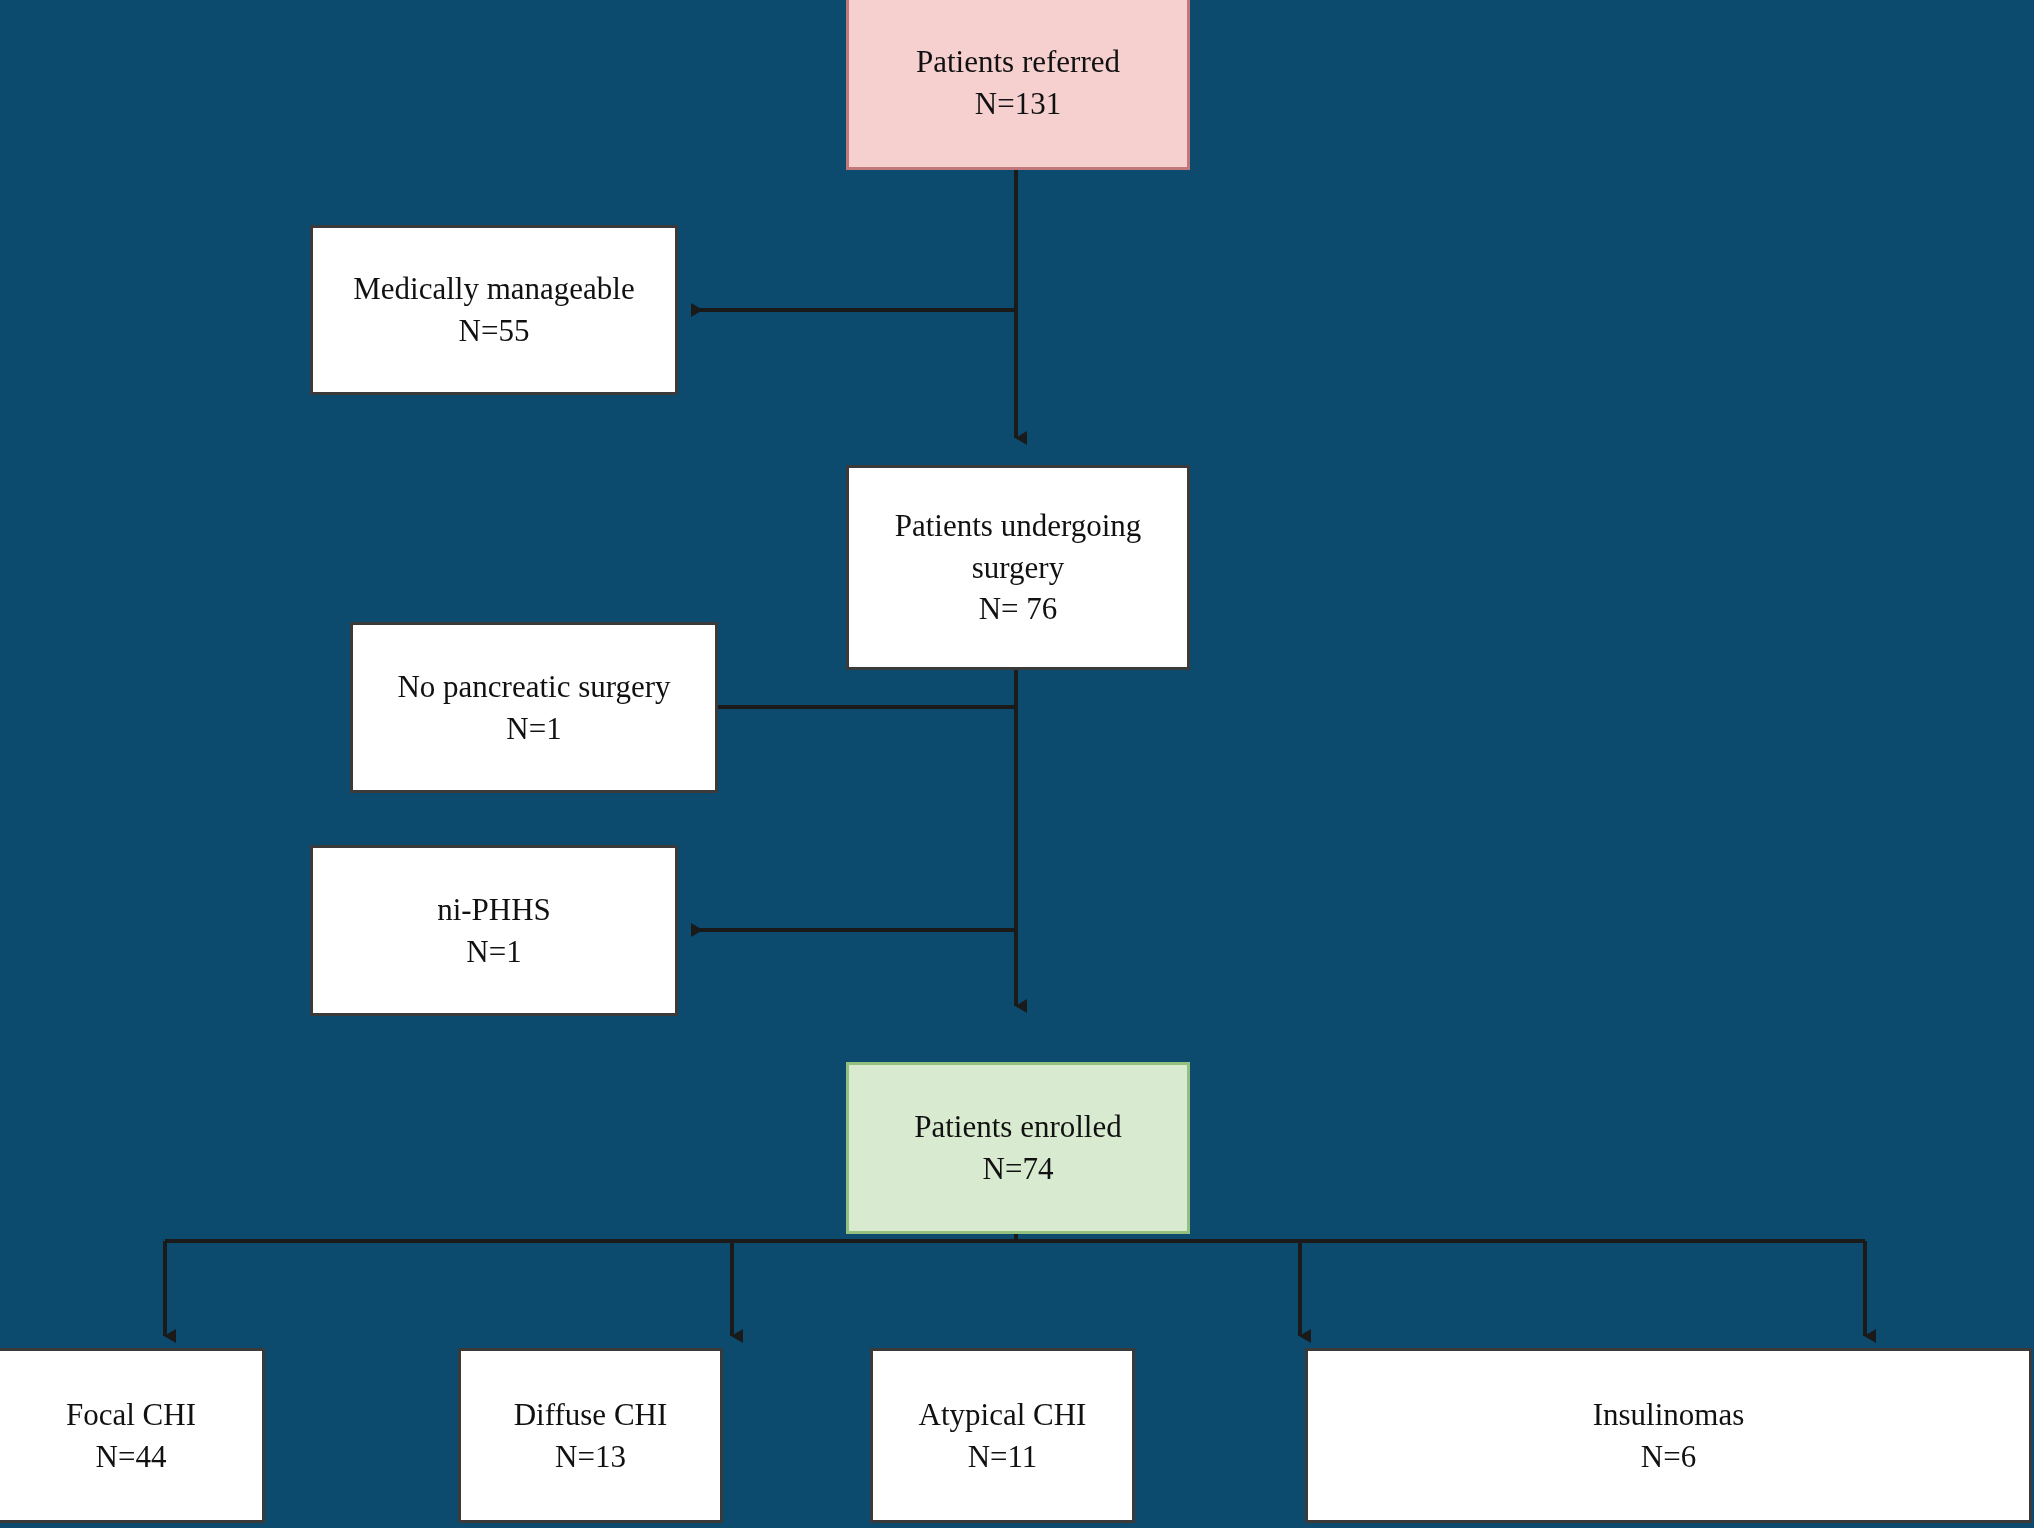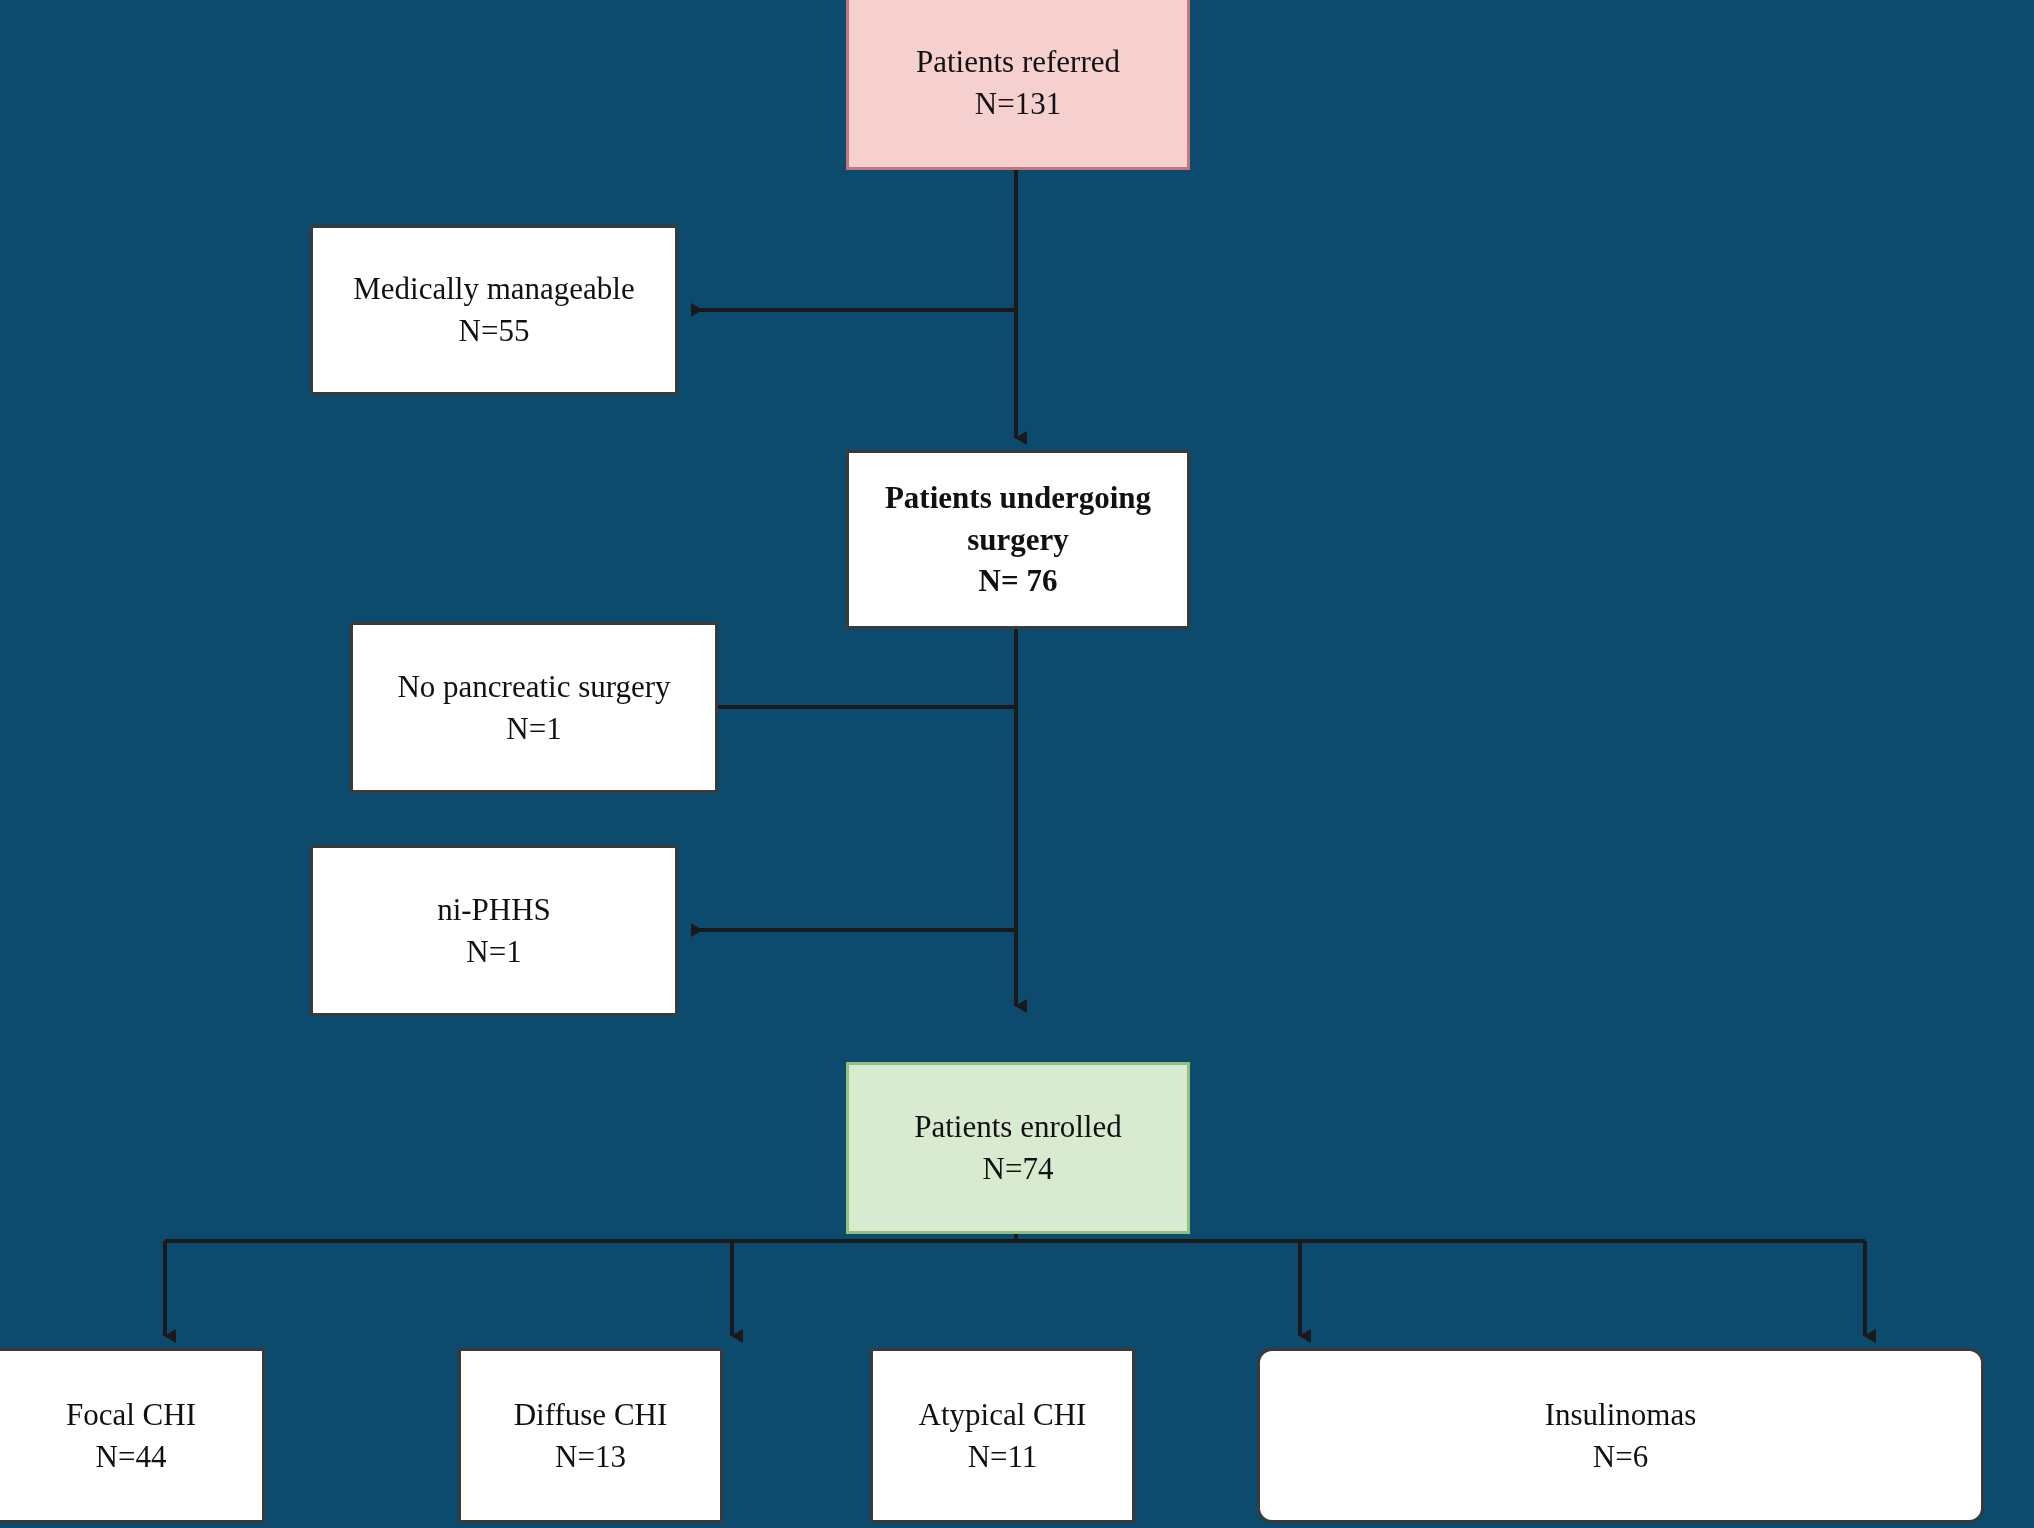--- a/index.html
+++ b/index.html
@@ -110,21 +110,21 @@
   <div class="node node-pink" style="left:846px; top:-4px; width:344px; height:174px;">
     <span class="node-label">Patients referred</span>
     <span class="node-count">N=131</span>
   </div>
 
   <div class="node node-plain" style="left:310px; top:225px; width:368px; height:170px;">
     <span class="node-label">Medically manageable</span>
     <span class="node-count">N=55</span>
   </div>
 
-  <div class="node node-plain" style="left:846px; top:450px; width:344px; height:179px;font-weight:bold;">
+  <div class="node node-plain" style="left:846px; top:465px; width:344px; height:205px;">
     <span class="node-label">Patients undergoing</span>
     <span class="node-label">surgery</span>
     <span class="node-count">N= 76</span>
   </div>
 
   <div class="node node-plain" style="left:310px; top:622px; width:368px; height:171px;margin-left:40px;">
     <span class="node-label">No pancreatic surgery</span>
     <span class="node-count">N=1</span>
   </div>
 
@@ -146,18 +146,18 @@
   <div class="node node-plain" style="left:458px; top:1348px; width:265px; height:175px;">
     <span class="node-label">Diffuse CHI</span>
     <span class="node-count">N=13</span>
   </div>
 
   <div class="node node-plain" style="left:870px; top:1348px; width:265px; height:175px;">
     <span class="node-label">Atypical CHI</span>
     <span class="node-count">N=11</span>
   </div>
 
-  <div class="node node-plain" style="left:1257px; top:1348px; width:727px; height:175px;border-radius:15px;">
+  <div class="node node-plain" style="left:1305px; top:1348px; width:727px; height:175px;">
     <span class="node-label">Insulinomas</span>
     <span class="node-count">N=6</span>
   </div>
 
 </div>
 
 </body></html>

